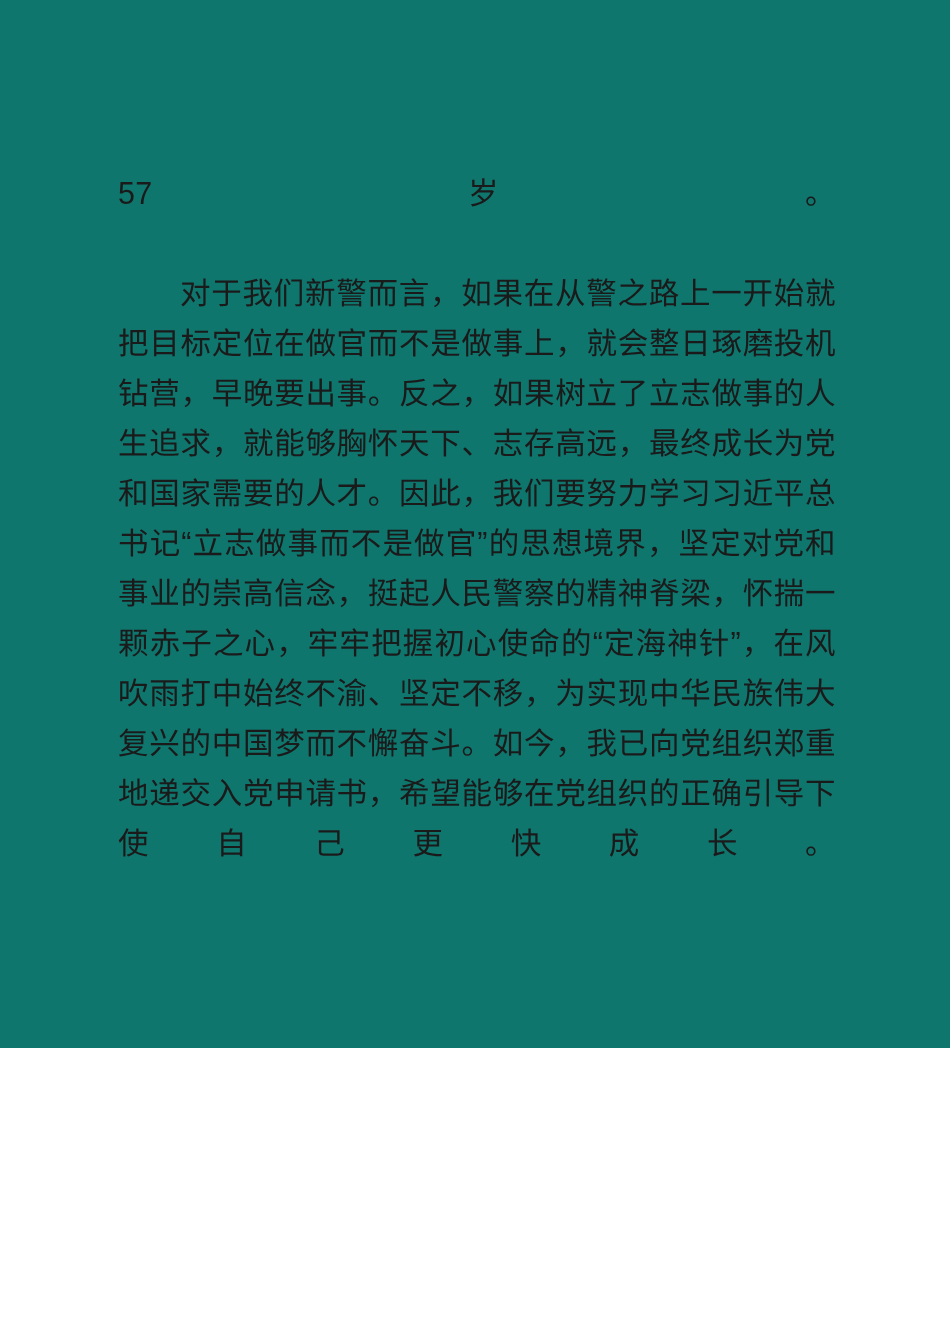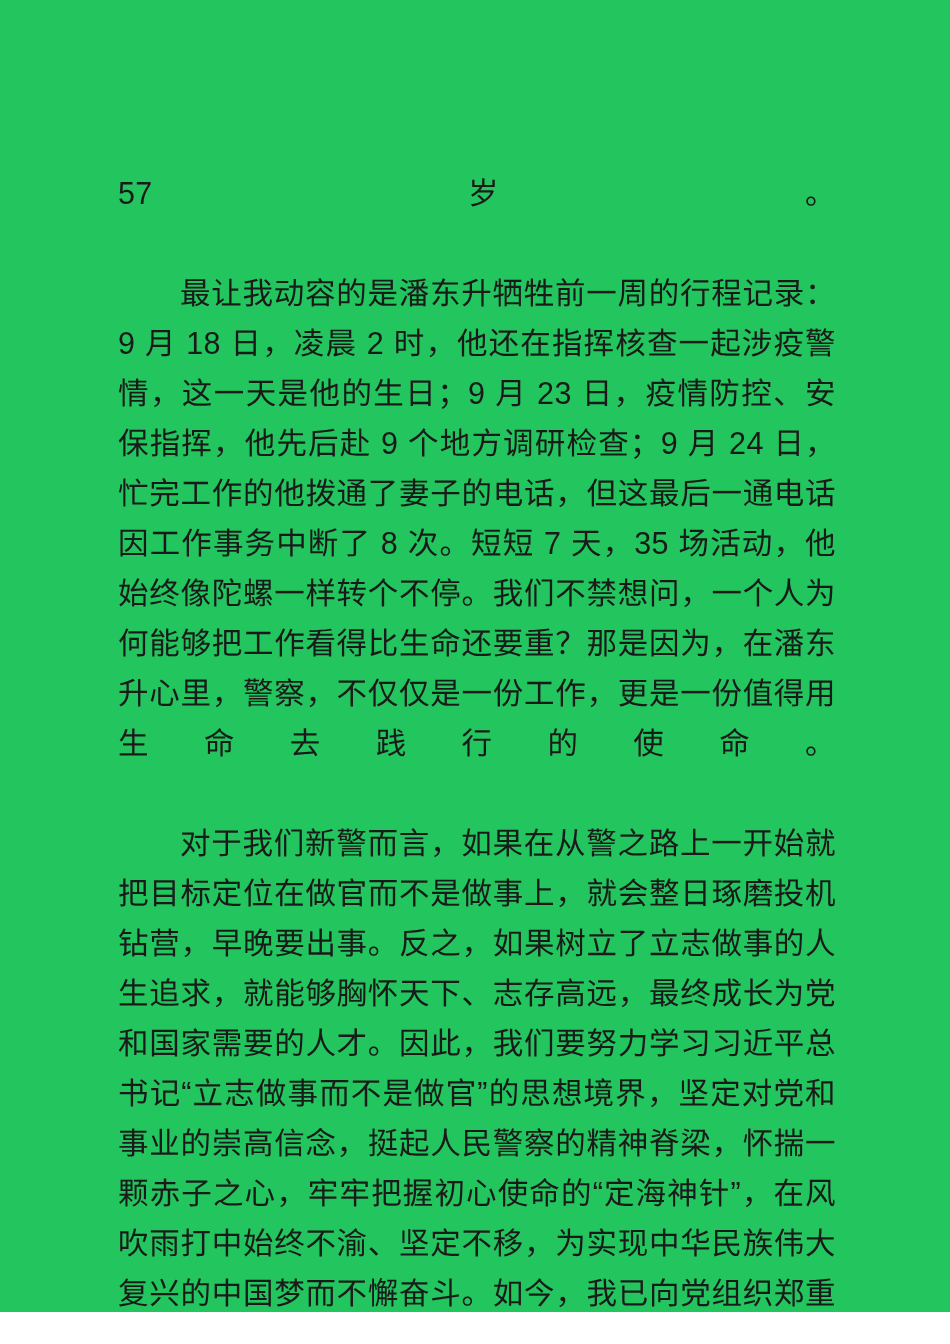--- a/index.html
+++ b/index.html
@@ -5,22 +5,22 @@
 <style>
   html, body {
     margin: 0;
     padding: 0;
     background: #ffffff;
   }
 
   #page {
     position: relative;
     width: 950px;
-    height: 1312px;
-    background: #22c55e;
+    height: 1048px;
+    background: #0f766e;
     overflow: hidden;
     margin: 0 auto;
   }
 
   #doc-body {
     position: absolute;
     left: 118px;
     top: 168px;
     width: 718px;
   }
@@ -56,19 +56,18 @@
 </style>
 </head>
 <body>
 
 <div id="page">
 
   <div id="doc-body">
 
     <p class="para no-indent">57 岁。</p>
 
-    <p class="para indent">最让我动容的是潘东升牺牲前一周的行程记录：9 月 18 日，凌晨 2 时，他还在指挥核查一起涉疫警情，这一天是他的生日；9 月 23 日，疫情防控、安保指挥，他先后赴 9 个地方调研检查；9 月 24 日，忙完工作的他拨通了妻子的电话，但这最后一通电话因工作事务中断了 8 次。短短 7 天，35 场活动，他始终像陀螺一样转个不停。我们不禁想问，一个人为何能够把工作看得比生命还要重？那是因为，在潘东升心里，警察，不仅仅是一份工作，更是一份值得用生命去践行的使命。</p>
 
     <p class="para indent">对于我们新警而言，如果在从警之路上一开始就把目标定位在做官而不是做事上，就会整日琢磨投机钻营，早晚要出事。反之，如果树立了立志做事的人生追求，就能够胸怀天下、志存高远，最终成长为党和国家需要的人才。因此，我们要努力学习习近平总书记“立志做事而不是做官”的思想境界，坚定对党和事业的崇高信念，挺起人民警察的精神脊梁，怀揣一颗赤子之心，牢牢把握初心使命的“定海神针”，在风吹雨打中始终不渝、坚定不移，为实现中华民族伟大复兴的中国梦而不懈奋斗。如今，我已向党组织郑重地递交入党申请书，希望能够在党组织的正确引导下使自己更快成长。</p>
 
   </div>
 
 </div>
 
 </body></html>

